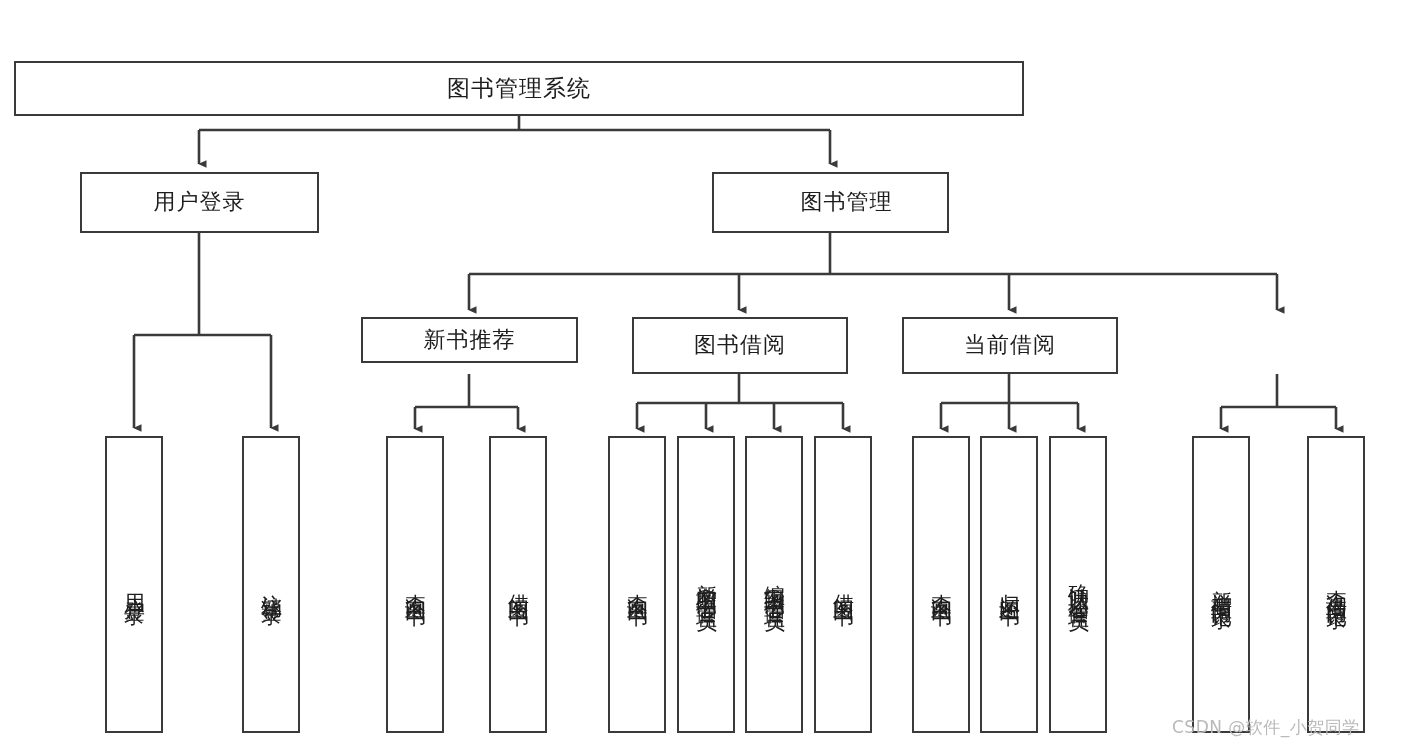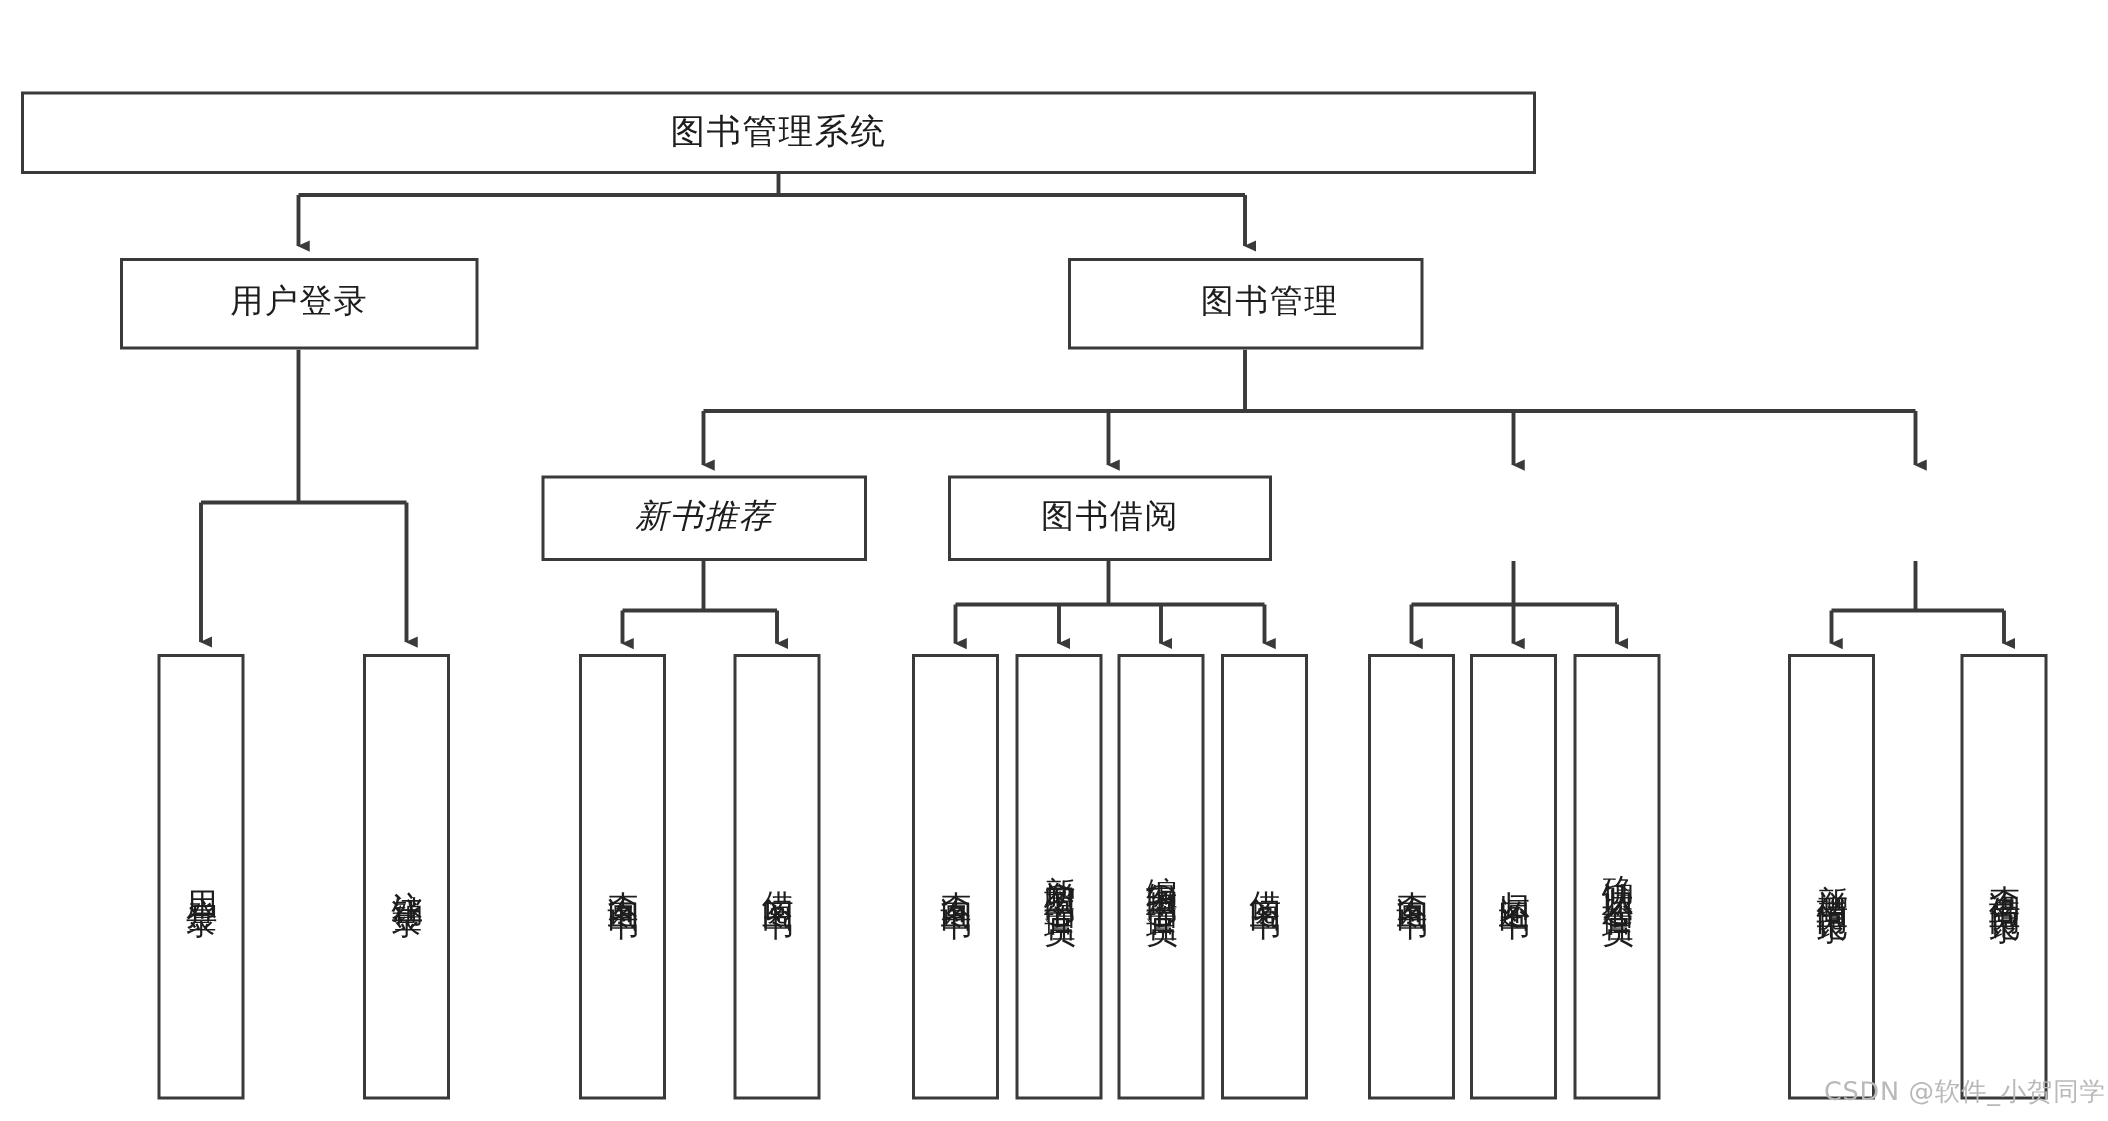--- a/index.html
+++ b/index.html
@@ -131,28 +131,31 @@
   </div>
 
   <div class="node horiz" style="left:80px; top:172px; width:239px; height:61px;">
     <span>用户登录</span>
   </div>
 
   <div class="node horiz" style="left:712px; top:172px; width:237px; height:61px;padding-left:32px;">
     <span>图书管理</span>
   </div>
 
-  <div class="node horiz" style="left:361px; top:317px; width:217px; height:57px;font-style:italic;">
+  <div class="node horiz" style="left:361px; top:317px; width:217px; height:46px;">
     <span>新书推荐</span>
   </div>
 
   <div class="node horiz" style="left:632px; top:317px; width:216px; height:57px;">
     <span>图书借阅</span>
   </div>
 
+  <div class="node horiz" style="left:902px; top:317px; width:216px; height:57px;">
+    <span>当前借阅</span>
+  </div>
 
 
   <div class="node leaf" style="left:105px; top:436px; width:58px; height:297px;">
     <span class="vtext">用户登录</span>
   </div>
 
   <div class="node leaf" style="left:242px; top:436px; width:58px; height:297px;">
     <span class="vtext">注销登录</span>
   </div>
 
@@ -193,15 +196,15 @@
   </div>
 
   <div class="node leaf" style="left:1192px; top:436px; width:58px; height:297px;">
     <span class="vtext">新增借阅记录</span>
   </div>
 
   <div class="node leaf" style="left:1307px; top:436px; width:58px; height:297px;">
     <span class="vtext">查询借阅记录</span>
   </div>
 
-  <div class="watermark" style="left:1216px; top:716px;">CSDN @软件_小贺同学</div>
+  <div class="watermark" style="left:1172px; top:716px;">CSDN @软件_小贺同学</div>
 
 </div>
 
 </body></html>

